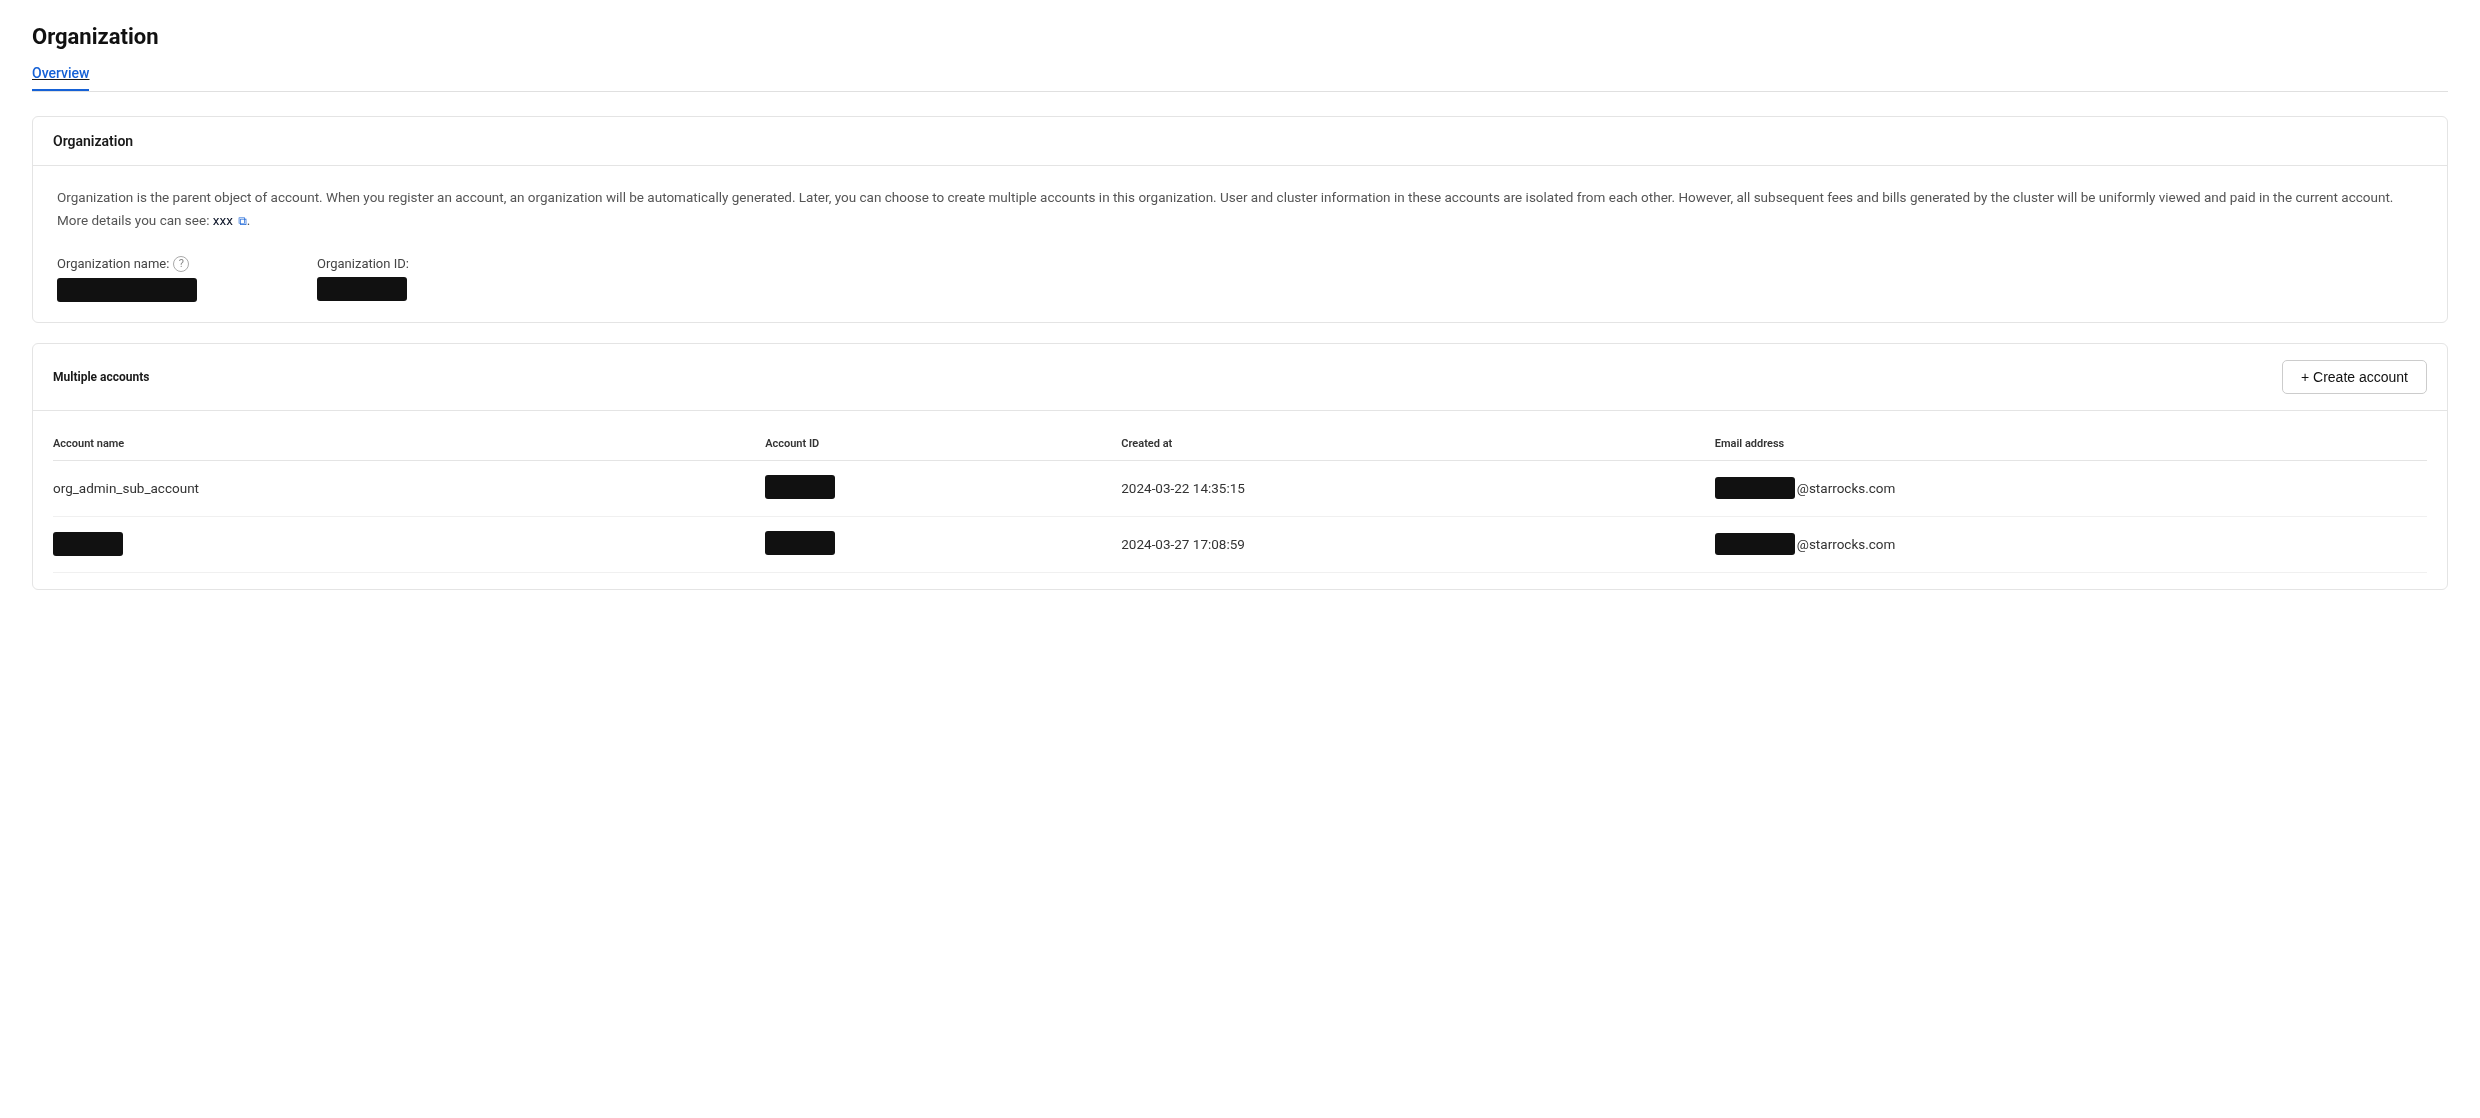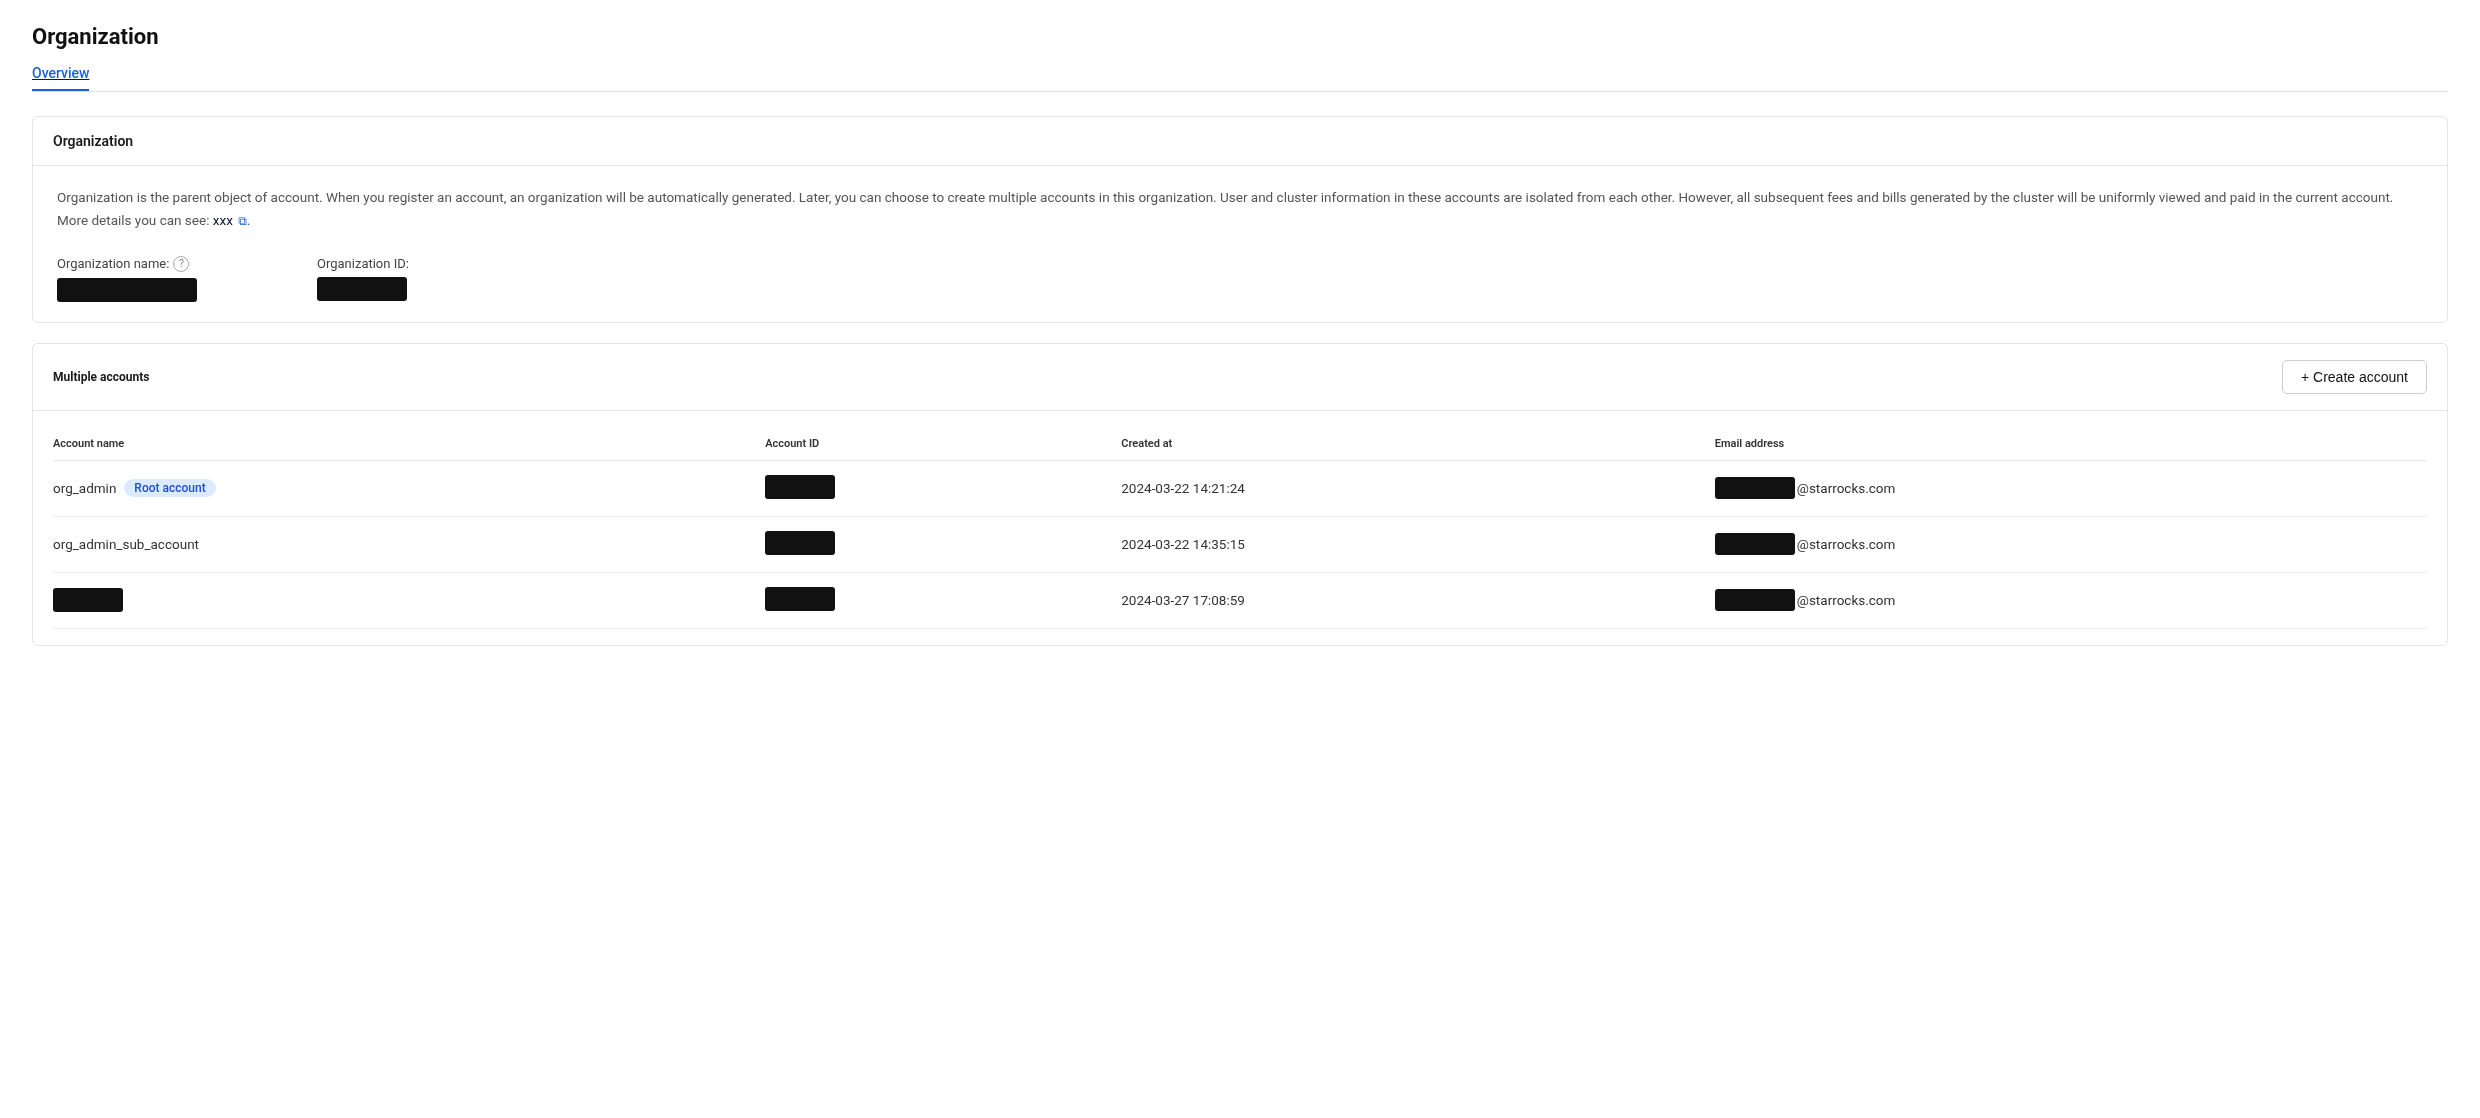--- a/index.html
+++ b/index.html
@@ -216,38 +216,20 @@
         <thead>
           <tr>
             <th class="col-name">Account name</th>
             <th class="col-id">Account ID</th>
             <th class="col-created">Created at</th>
             <th class="col-email">Email address</th>
           </tr>
         </thead>
         <tbody>
 
-          <tr class="table-row">
-            <td class="col-name">
-              <div class="account-name-cell">
-                <span>org_admin</span>
-                <span class="root-badge">Root account</span>
-              </div>
-            </td>
-            <td class="col-id">
-              <div class="redacted-block redacted-sm"></div>
-            </td>
-            <td class="col-created">2024-03-22 14:21:24</td>
-            <td class="col-email">
-              <div class="email-cell">
-                <div class="redacted-block redacted-xs"></div>
-                <span>@starrocks.com</span>
-              </div>
-            </td>
-          </tr>
 
           <tr class="table-row">
             <td class="col-name">
               <div class="account-name-cell">
                 <span>org_admin_sub_account</span>
               </div>
             </td>
             <td class="col-id">
               <div class="redacted-block redacted-sm"></div>
             </td>

